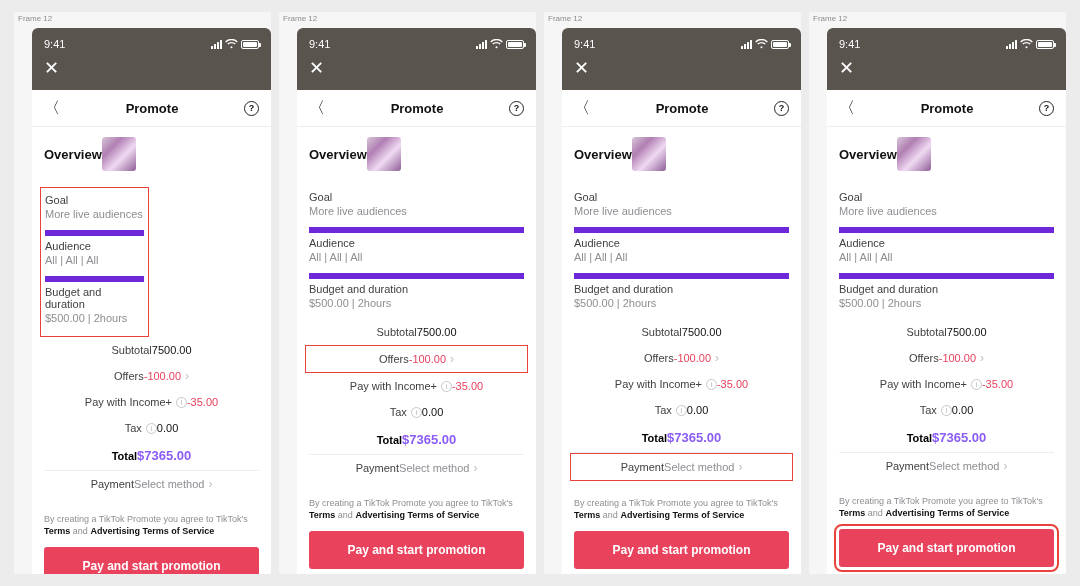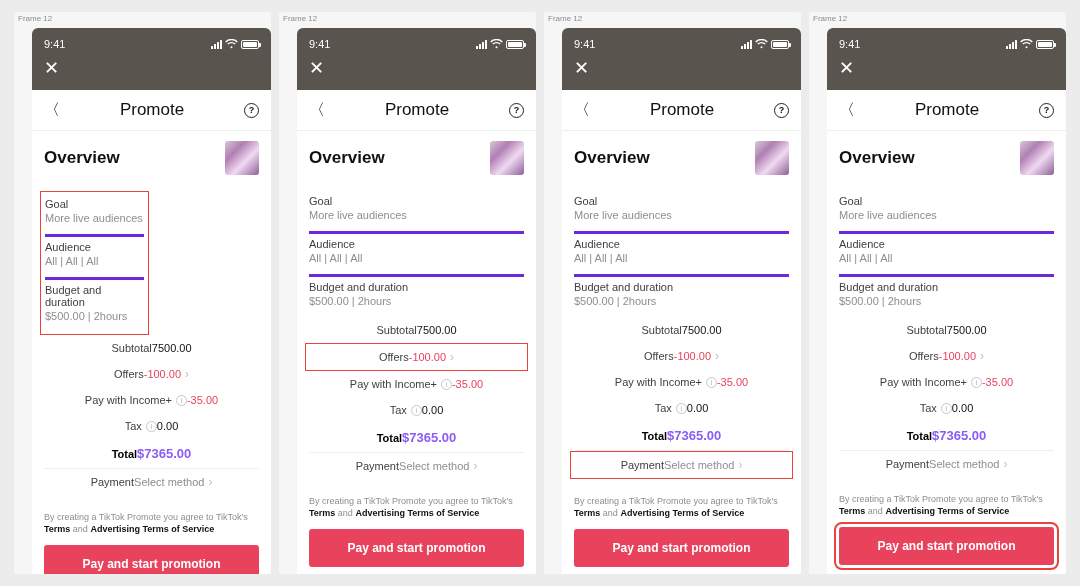--- a/index.html
+++ b/index.html
@@ -72,38 +72,38 @@
   .close-x { font-size: 18px; font-weight: 300; line-height: 1; }
   
   .navbar {
     display: flex;
     align-items: center;
     justify-content: space-between;
     padding: 10px 12px;
     border-bottom: 1px solid #eee;
   }
   .nav-back { font-size: 16px; line-height:1; }
-  .nav-title { font-weight: 400; font-size: 17px; text-align: right; }
+  .nav-title { font-weight: 700; font-size: 13px; text-align: right; }
   .nav-help {
     width: 15px; height: 15px; border:1.2px solid #222; border-radius:50%;
     display:flex; align-items:center; justify-content:center;
     font-size:9px; font-weight:600;
   }
   
   .content { padding: 10px 12px 8px; flex:1; }
   .overview-row {
-    display:flex; justify-content:space-between; align-items:center;
-    font-size: 17px; font-weight:600;
+    display:flex; justify-content:flex-start; align-items:center;
+    font-size: 13px; font-weight:600;
     margin-bottom: 16px;
   }
   .thumb {
     width: 34px; height: 34px; border-radius:3px;
     background: linear-gradient(135deg,#d9c7d8 0%, #b07fb3 30%, #f0d9f2 60%, #8d5f96 100%);
   }
-  .block { padding: 4px 0 10px; border-bottom:3px solid #6d28d9; }
+  .block { padding: 4px 0 10px; border-bottom:6px solid #6d28d9; }
   .block:last-of-type { border-bottom:none; }
   .blk-head { font-size: 11px; color: var(--txt-mid); font-weight:500; }
   .blk-val  { font-size: 11px; color: var(--txt-light); margin-top:2px; }
   .linerow {
     display:flex; justify-content:center; align-items:center;
     padding: 7px 0;
     font-size: 11px;
   }
   .linerow .left  { display:flex; align-items:center; gap:4px; color: var(--txt-mid); }
   .linerow .right { display:flex; align-items:center; gap:4px; }

